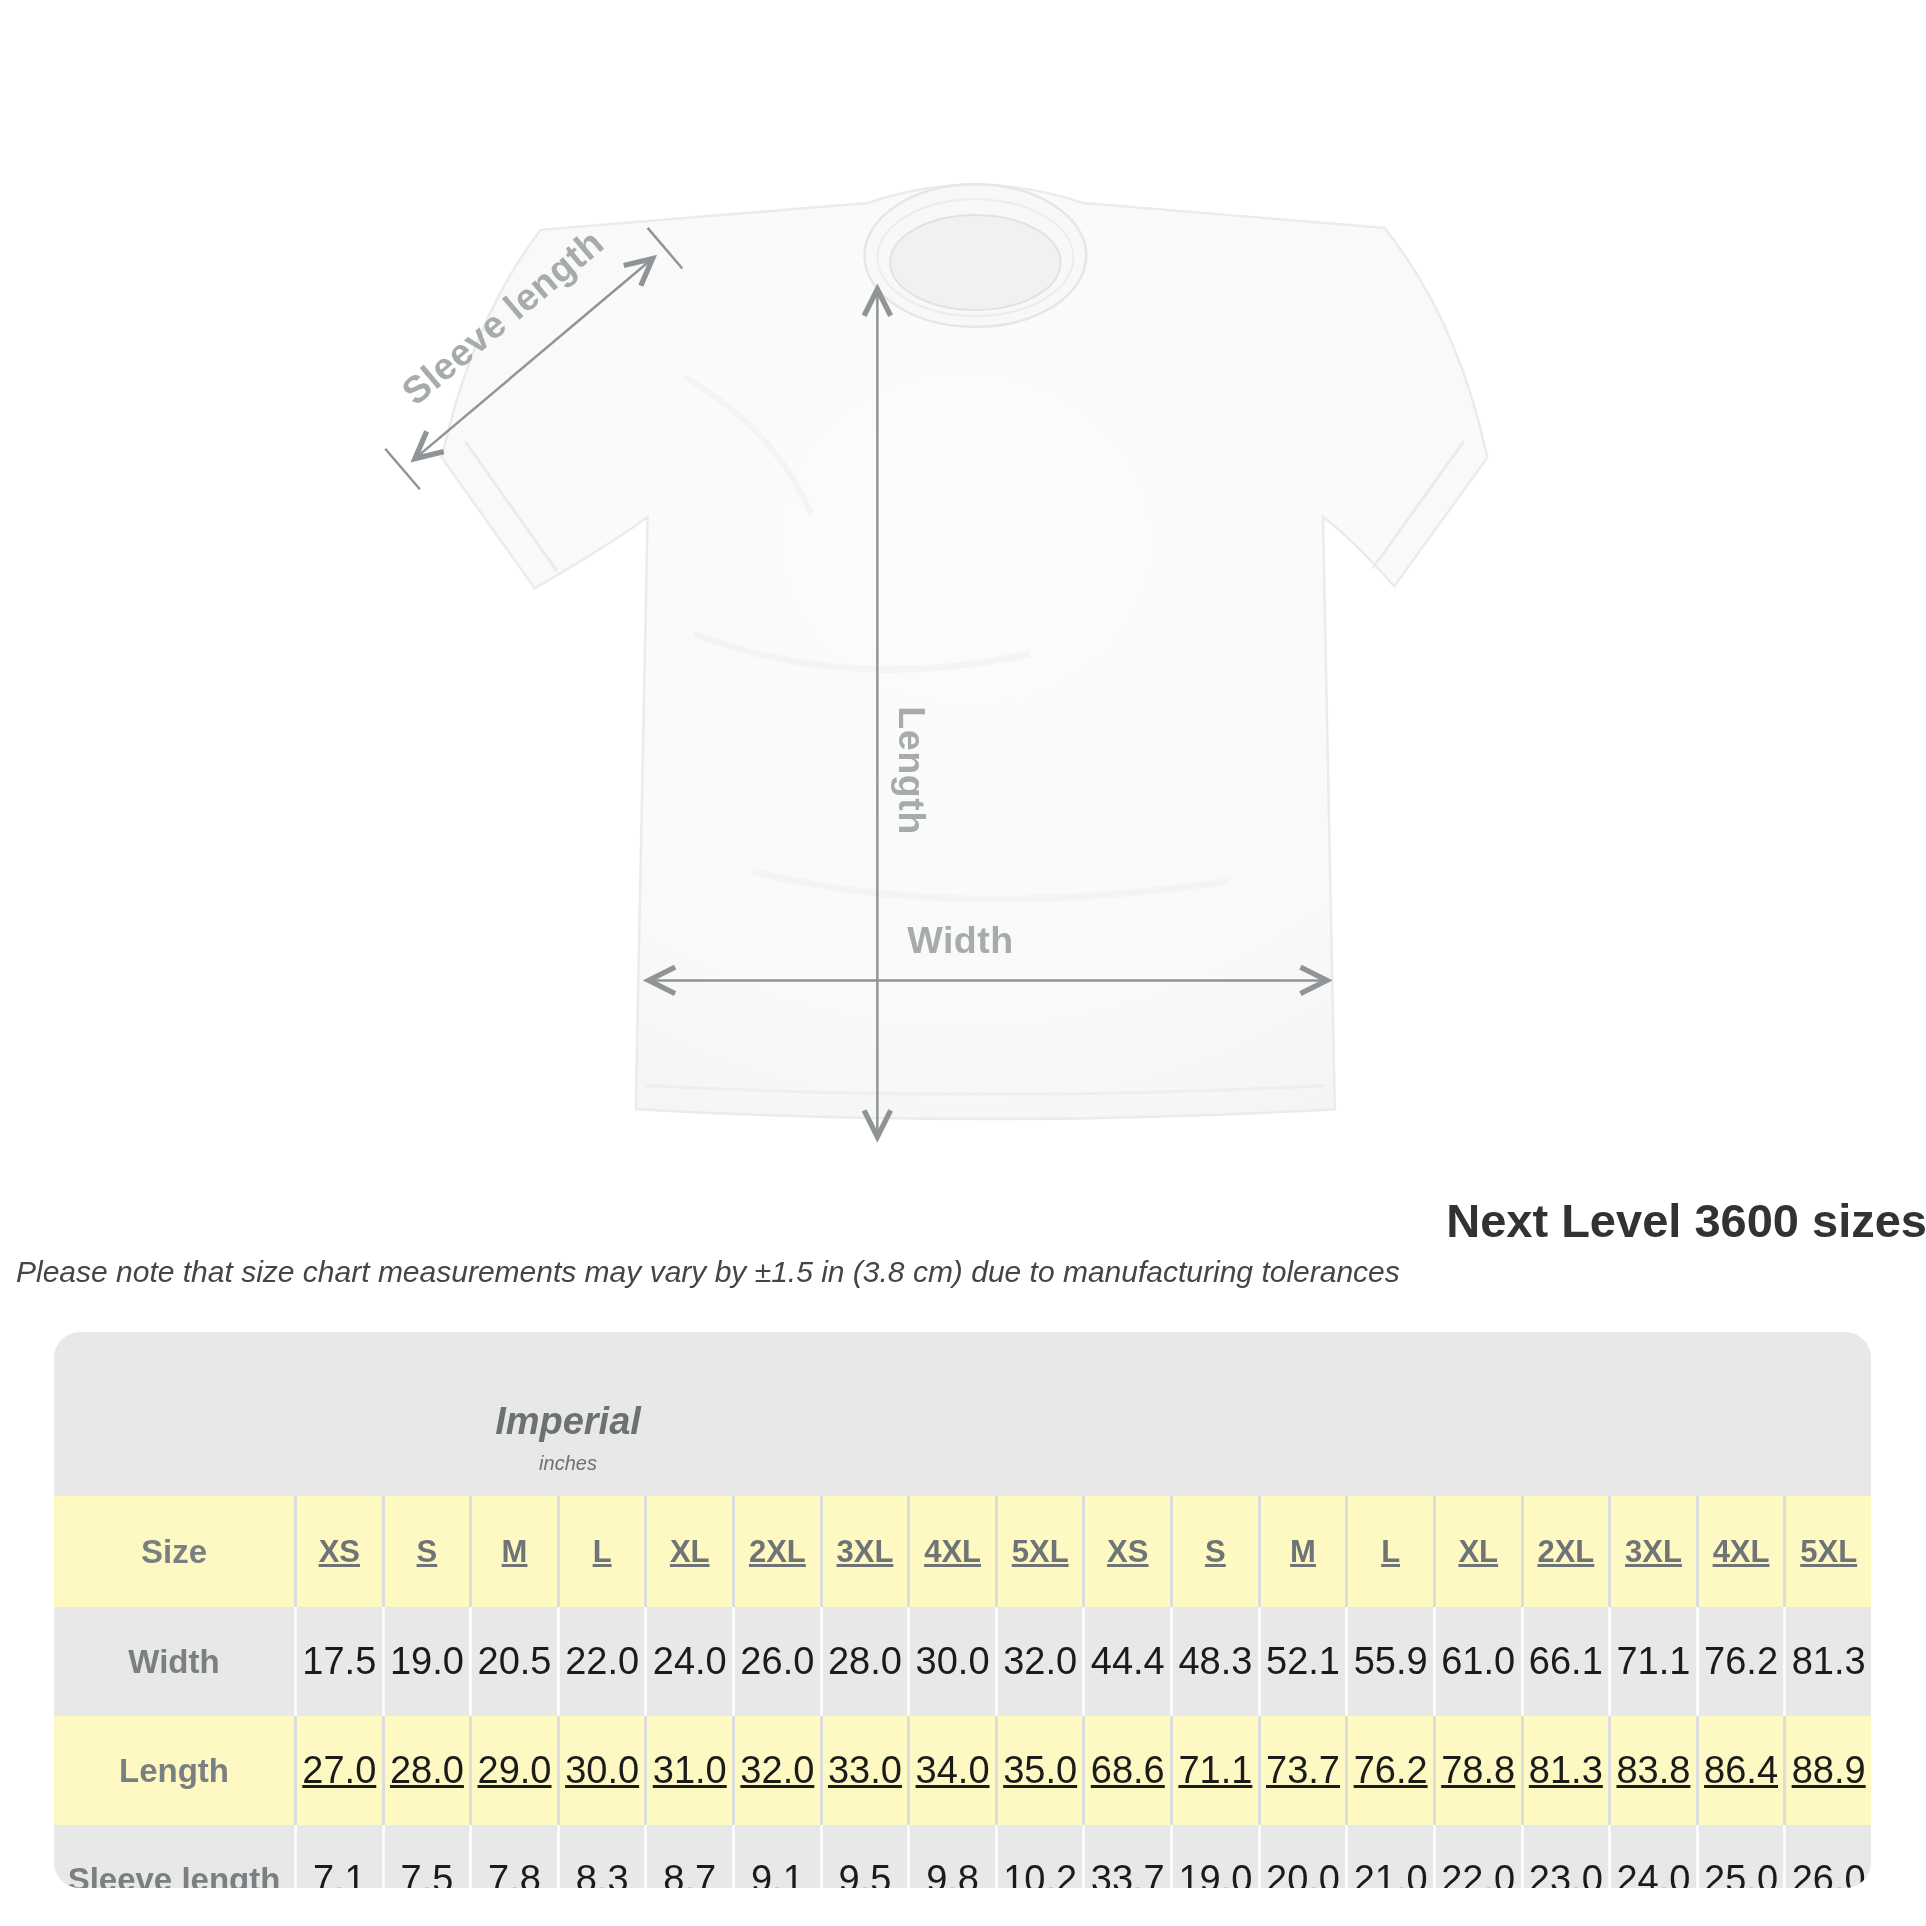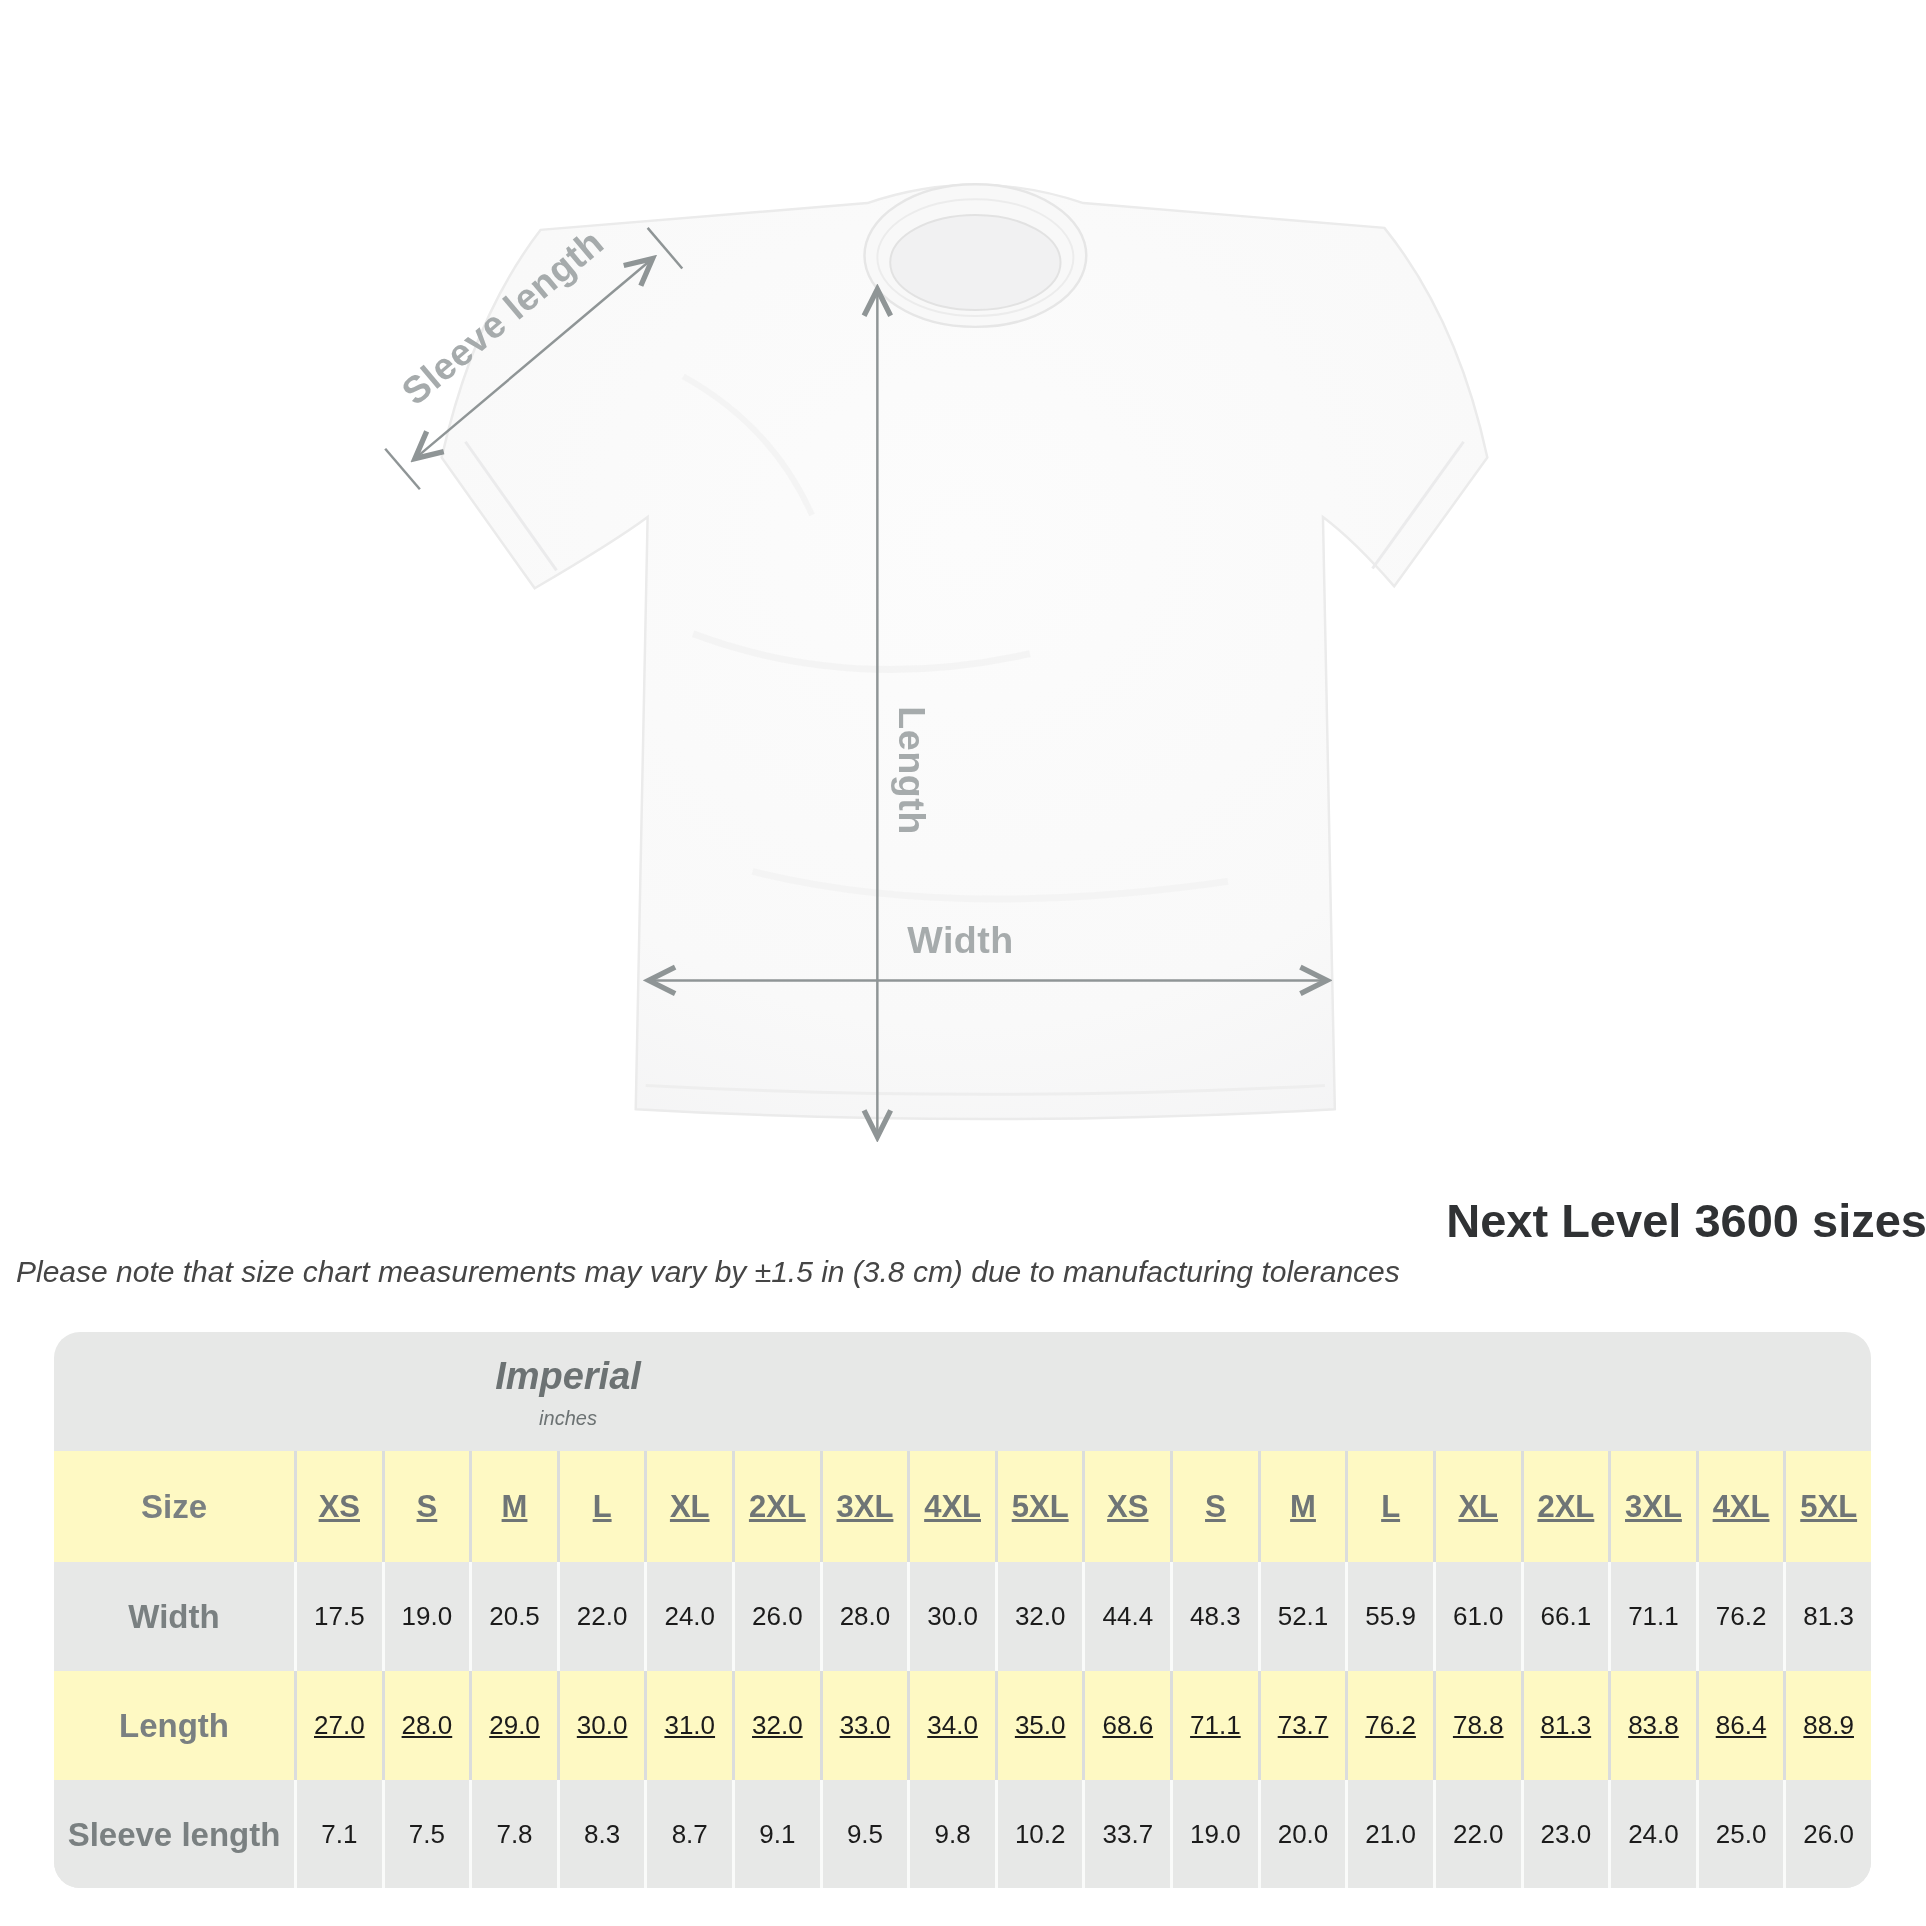--- a/index.html
+++ b/index.html
@@ -25,21 +25,21 @@
   .subtitle {
     position:absolute; left:16px; top:1255px; width:1927px;
     font-size:30px; font-style:italic; color:#454545;
   }
 
   
   .chart {
     position:absolute; left:54px; top:1332px; width:1817px; height:556px;
     background:#e7e8e7; border-radius:26px; overflow:hidden;
   }
-  .unit-headers { display:flex; height:119px; }
+  .unit-headers { display:flex; height:119px;margin-top:45px; }
   .unit { display:flex; flex-direction:column; align-items:center; justify-content:center; padding-top:6px; }
   .unit-imperial { width:1028px; flex:0 0 1028px; }
   .unit-metric { flex:1; }
   .unit-name { font-size:38px; font-weight:bold; font-style:italic; color:#6c7273; line-height:46px; }
   .unit-sub  { font-size:20px; font-style:italic; color:#6c7273; line-height:38px; }
 
   .row { display:flex; }
   .row-size { height:111px; }
   .row-data { height:109px; }
   .row-white { background:#fef9c3; }
@@ -50,21 +50,21 @@
     font-size:33px; font-weight:bold; color:#7a8081; text-align:center;
   }
   .cells { display:contents; }
   .cell {
     flex:1 1 0; display:flex; align-items:center; justify-content:center;
     border-left:3px solid transparent;
   }
   .row-white .cell { border-left-color:#dbdddc;text-decoration:underline; }
   .row-gray  .cell { border-left-color:#fafbfa; }
   .cell.hdr { font-size:31px; font-weight:bold; color:#6f7576; }
-  .cell.val { font-size:26px; font-weight:normal; color:#1b1b1b; }
+  .cell.val { font-size:38px; font-weight:normal; color:#1b1b1b; }
 </style>
 </head>
 <body>
 
 <div class="page">
 
   <svg class="shirt-svg" viewBox="0 0 1946 1250">
     <defs>
       <marker id="arrow" markerWidth="15" markerHeight="15" viewBox="0 0 14 14" refX="12" refY="7" orient="auto-start-reverse">
         <path d="M2 2 L12 7 L2 12" fill="none" stroke="#8f9596" stroke-width="2"></path>

